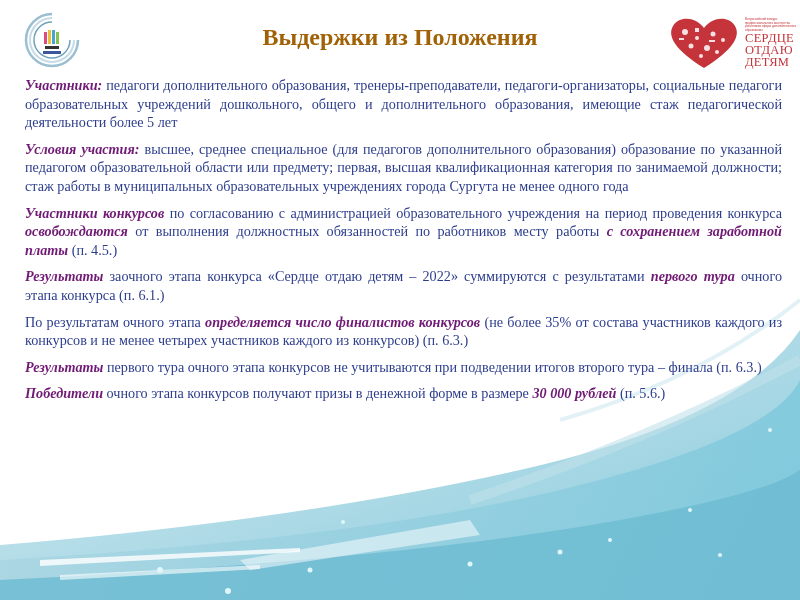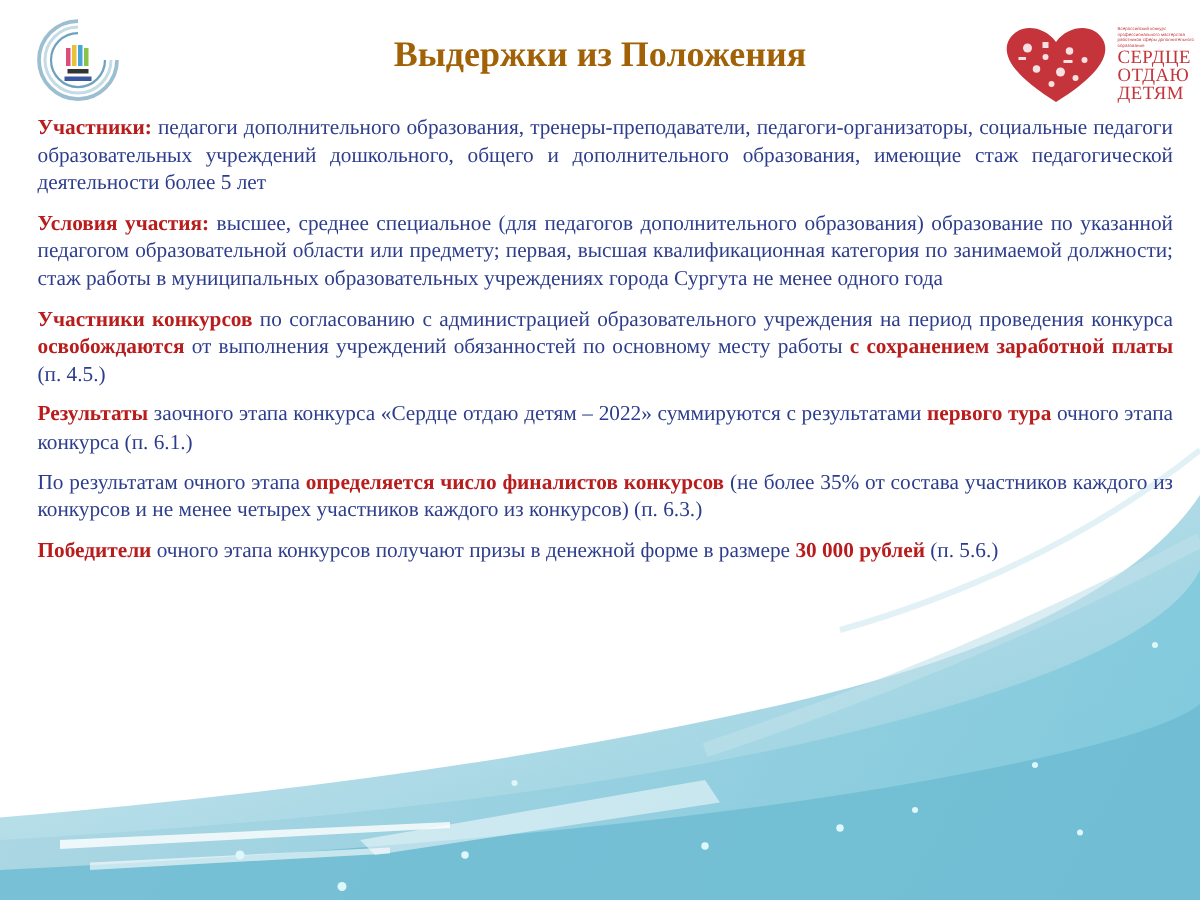--- a/index.html
+++ b/index.html
@@ -24,21 +24,21 @@
   .logo-right .big {
     position: absolute; left: 80px; top: 18px;
     font-family: Liberation Serif, serif; font-size: 12.5px; line-height: 12px;
     color: #c4343a; letter-spacing: 0.3px;
   }
   .content {
     position: absolute; left: 25px; top: 76px; width: 757px; z-index: 2;
     color: #2c3d8c; font-size: 14.2px; line-height: 18.6px;
   }
   .para { margin: 0 0 8px 0; text-align: justify; }
-  .para b { color: #b91c1c; }
+  .para b { color: #701a75; font-style: italic; }
 </style>
 </head>
 <body>
 
 <svg class="bg-waves" viewBox="0 0 800 600" xmlns="http://www.w3.org/2000/svg">
   <defs>
     <linearGradient id="g1" x1="0" y1="0" x2="1" y2="1">
       <stop offset="0" stop-color="#c9e6ee"></stop>
       <stop offset="1" stop-color="#5fb7cf"></stop>
     </linearGradient>
@@ -104,17 +104,18 @@
       <div>СЕРДЦЕ</div>
       <div>ОТДАЮ</div>
       <div>ДЕТЯМ</div>
     </div>
   </div>
 </div>
 
 <div class="content" id="content">
     <p class="para"><b>Участники:</b><span> педагоги дополнительного образования, тренеры-преподаватели, педагоги-организаторы, социальные педагоги образовательных учреждений дошкольного, общего и дополнительного образования, имеющие стаж педагогической деятельности более 5 лет</span></p>
     <p class="para"><b>Условия участия:</b><span> высшее, среднее специальное (для педагогов дополнительного образования) образование по указанной педагогом образовательной области или предмету; первая, высшая квалификационная категория по занимаемой должности; стаж работы в муниципальных образовательных учреждениях города Сургута не менее одного года</span></p>
-    <p class="para"><b>Участники конкурсов</b><span> по согласованию с администрацией образовательного учреждения на период проведения конкурса </span><b>освобождаются</b><span> от выполнения учреждений обязанностей по основному месту работы </span><b>с сохранением заработной платы</b><span> (п. 4.5.)</span></p>
+    <p class="para"><b>Участники конкурсов</b><span> по согласованию с администрацией образовательного учреждения на период проведения конкурса </span><b>освобождаются</b><span> от выполнения должностных обязанностей по работников месту работы </span><b>с сохранением заработной платы</b><span> (п. 4.5.)</span></p>
     <p class="para"><b>Результаты</b><span> заочного этапа конкурса «Сердце отдаю детям – 2022» суммируются с результатами </span><b>первого тура</b><span> очного этапа конкурса  (п. 6.1.)</span></p>
     <p class="para"><span>По результатам очного этапа </span><b>определяется число финалистов конкурсов</b><span> (не более 35% от состава участников каждого из конкурсов и не менее четырех участников каждого из конкурсов) (п. 6.3.)</span></p>
+    <p class="para"><b>Результаты</b><span>  первого тура очного этапа конкурсов не учитываются при подведении итогов второго тура – финала (п. 6.3.)</span></p>
     <p class="para"><b>Победители</b><span> очного этапа конкурсов получают призы в денежной форме в размере </span><b>30 000 рублей</b><span> (п. 5.6.)</span></p>
   </div>
 
 </body></html>

